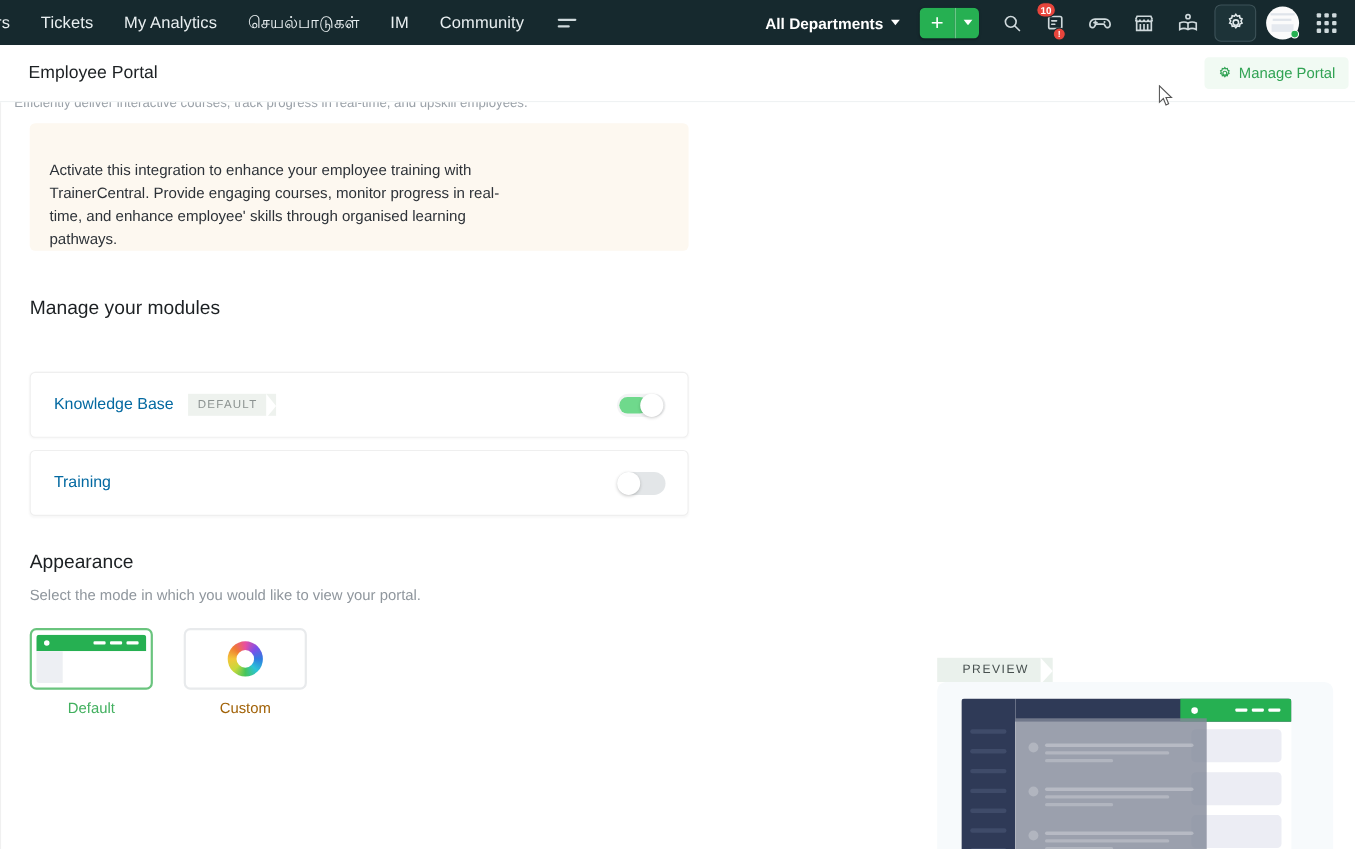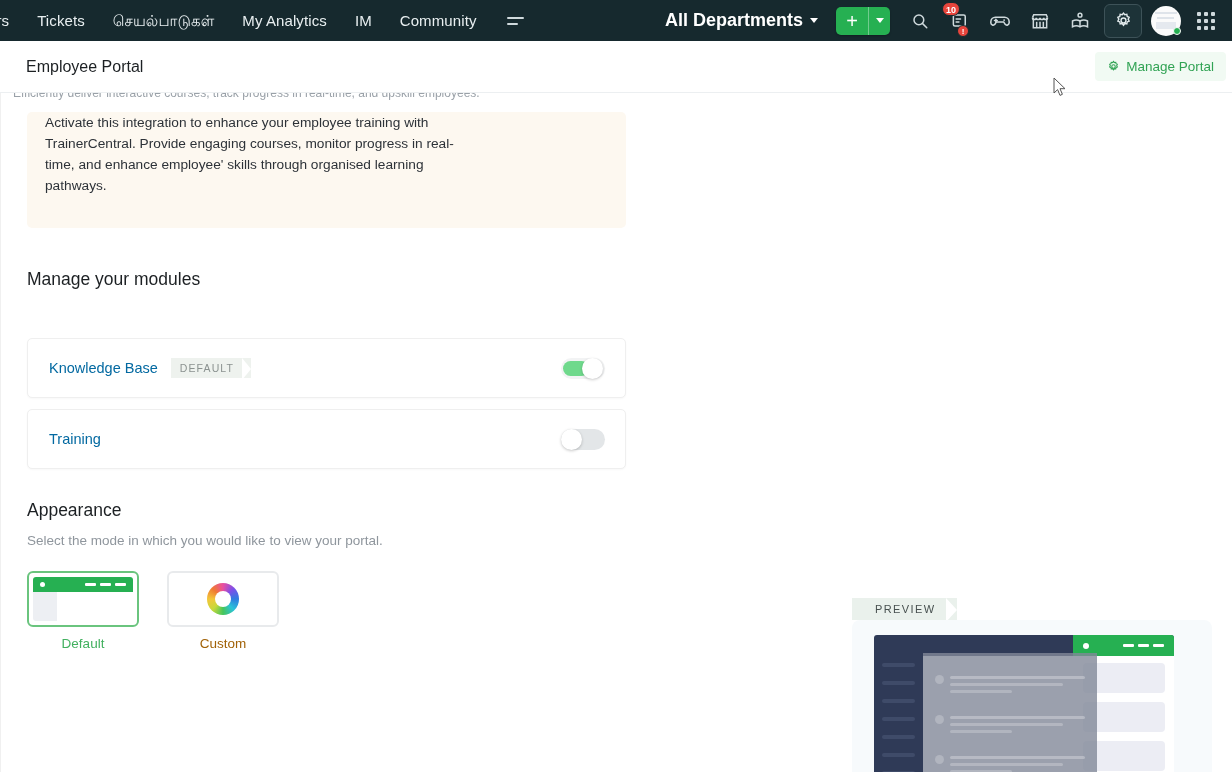--- a/index.html
+++ b/index.html
@@ -35,21 +35,21 @@
     margin-bottom: 4px;
   }
   .hamburger span:nth-child(2) { width: 11px; margin-bottom: 0; }
 
   .nav-right {
     margin-left: auto; display: flex; align-items: center; height: 41px;
     padding-right: 6px;
   }
   .dept-select {
     display: flex; align-items: center; gap: 7px;
-    font-size: 18px; color: #ffffff; font-weight: bold;
+    font-size: 14px; color: #ffffff; font-weight: bold;
     padding: 0 14px; cursor: pointer; white-space: nowrap;
   }
   .caret { width: 0; height: 0; border-left: 4.5px solid transparent;
            border-right: 4.5px solid transparent; border-top: 5px solid #ffffff; }
 
   .add-group {
     display: flex; height: 28px; border-radius: 5px; overflow: hidden;
     margin: 0 10px 0 4px; box-shadow: 0 1px 2px rgba(0,0,0,.25);
   }
   .add-btn {
@@ -131,21 +131,21 @@
   }
   .subtitle-clipped {
     position: absolute; top: -7px; left: 12px;
     font-size: 12px; color: #9aa1a8; white-space: nowrap; text-align: right;
   }
 
   .promo-banner {
     position: absolute; top: 19px; left: 26px;
     width: 599px; height: 116px;
     background: #fdf8f0; border-radius: 5px;
-    display: flex; align-items: flex-start; padding: 0 18px;
+    display: flex; align-items: flex-end; padding: 0 18px;
   }
   .promo-text {
     font-size: 13.7px; line-height: 21px; color: #2d3238;
     width: 430px;
   }
   .promo-art { margin-left: auto; width: 118px; height: 84px; }
 
   .section-title {
     position: absolute; left: 26px;
     font-size: 17.5px; color: #1c2023; font-weight: normal;
@@ -291,22 +291,22 @@
   
   .cursor { position: absolute; left: 1053px; top: 77px; width: 14px; height: 20px; }
 </style>
 </head>
 <body>
 
 <div class="topnav">
   <div class="nav-left">
     <div class="nav-item first">ers</div>
     <div class="nav-item">Tickets</div>
+    <div class="nav-item">My Analytics</div>
     <div class="nav-item">செயல்பாடுகள்</div>
-    <div class="nav-item">My Analytics</div>
     <div class="nav-item">IM</div>
     <div class="nav-item">Community</div>
     <div class="nav-more">
       <div class="hamburger">
           <span></span>
           <span></span>
         </div>
     </div>
   </div>
 

